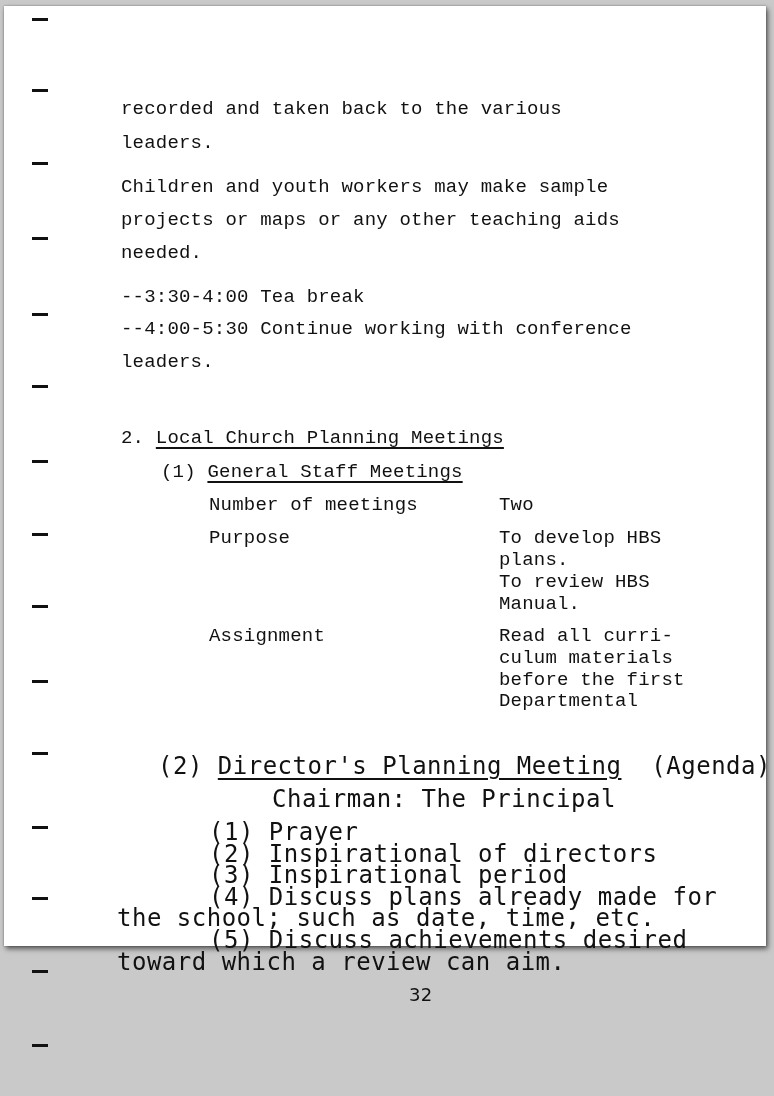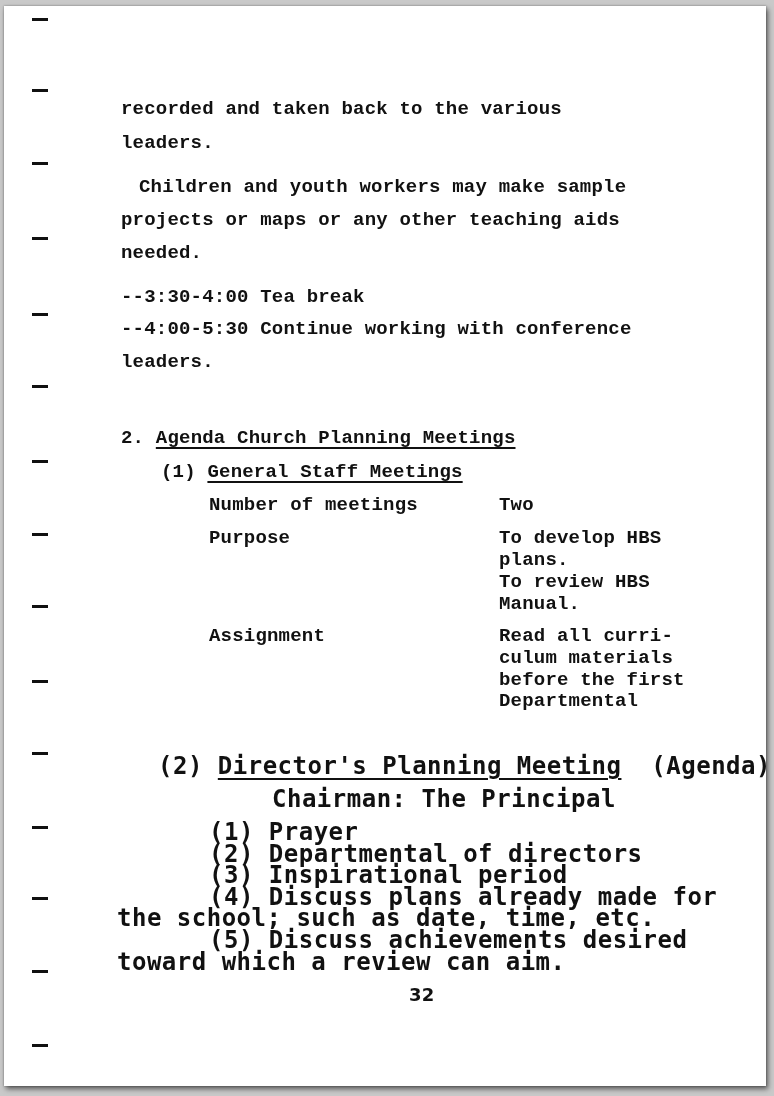--- a/index.html
+++ b/index.html
@@ -3,24 +3,23 @@
   <meta charset="utf-8">
   <style>
     html, body { margin: 0; padding: 0; }
     body {
       width: 774px; height: 1096px; position: relative; overflow: hidden;
       background: #c9c9c9;
       font-family: "Liberation Mono", "DejaVu Sans Mono", monospace;
       color: #111;
     }
     .page {
-      position: absolute; left: 4px; top: 6px; width: 762px; height: 1080px;
+      position: absolute; left: 4px; top: 6px; width: 762px; height: 940px;
       background: #ffffff;
       box-shadow: 2px 3px 5px rgba(0,0,0,0.55), 0 0 2px rgba(0,0,0,0.35);
-      font-weight: bold;
     }
     .mark {
       position: absolute; left: 28px; width: 16px; height: 3px; background: #111;
     }
     .line {
       position: absolute; white-space: pre; font-size: 19px; line-height: 22px;
       letter-spacing: 0.2px;
     }
     .sans {
       font-family: "DejaVu Sans Mono", "Liberation Mono", monospace;
@@ -46,29 +45,29 @@
   <div class="mark" style="top:674px"></div>
   <div class="mark" style="top:746px"></div>
   <div class="mark" style="top:820px"></div>
   <div class="mark" style="top:891px"></div>
   <div class="mark" style="top:964px"></div>
   <div class="mark" style="top:1038px"></div>
 
   <div class="line" style="left:117px; top:92px">recorded and taken back to the various</div>
   <div class="line" style="left:117px; top:126px">leaders.</div>
 
-  <div class="line" style="left:135px; top:170px">Children and youth workers may make sample</div>
+  <div class="line" style="left:117px; top:170px">Children and youth workers may make sample</div>
   <div class="line" style="left:117px; top:203px">projects or maps or any other teaching aids</div>
   <div class="line" style="left:117px; top:236px">needed.</div>
 
   <div class="line" style="left:117px; top:280px"><span>--3:30-4:00</span> <span>Tea break</span></div>
   <div class="line" style="left:117px; top:312px"><span>--4:00-5:30</span> <span>Continue working with conference</span></div>
   <div class="line" style="left:117px; top:345px">leaders.</div>
 
-  <div class="line" style="left:117px; top:421px"><span>2.</span> <span class="ul">Agenda Church Planning Meetings</span></div>
+  <div class="line" style="left:117px; top:421px"><span>2.</span> <span class="ul">Local Church Planning Meetings</span></div>
 
   <div class="line" style="left:157px; top:455px"><span>(1)</span> <span class="ul">General Staff Meetings</span></div>
 
   <div class="line" style="left:205px; top:488px">Number of meetings</div>
   <div class="line" style="left:495px; top:488px">Two</div>
 
   <div class="line" style="left:205px; top:521px">Purpose</div>
   <div class="line" style="left:495px; top:521px">To develop HBS</div>
   <div class="line" style="left:495px; top:543px">plans.</div>
   <div class="line" style="left:495px; top:565px">To review HBS</div>
@@ -78,21 +77,21 @@
   <div class="line" style="left:495px; top:641px">culum materials</div>
   <div class="line" style="left:495px; top:619px">Read all curri-</div>
   <div class="line" style="left:495px; top:663px">before the first</div>
   <div class="line" style="left:495px; top:684px">Departmental</div>
 
   <div class="line sans" style="left:154px; top:750px"><span>(2)</span> <span class="ul">Director's Planning Meeting</span>  <span>(Agenda)</span></div>
 
   <div class="line sans" style="left:268px; top:783px">Chairman: The Principal</div>
 
   <div class="line sans" style="left:205px; top:816px"><span>(1)</span> <span>Prayer</span></div>
-  <div class="line sans" style="left:205px; top:838px"><span>(2)</span> <span>Departmental of directors</span></div>
+  <div class="line sans" style="left:205px; top:838px"><span>(2)</span> <span>Inspirational of directors</span></div>
   <div class="line sans" style="left:205px; top:859px"><span>(3)</span> <span>Inspirational period</span></div>
   <div class="line sans" style="left:205px; top:881px"><span>(4)</span> <span>Discuss plans already made for</span></div>
   <div class="line sans" style="left:113px; top:902px">the school; such as date, time, etc.</div>
   <div class="line sans" style="left:205px; top:924px"><span>(5)</span> <span>Discuss achievements desired</span></div>
   <div class="line sans" style="left:113px; top:946px">toward which a review can aim.</div>
 
   <div class="line pagenum" style="left:405px; top:978px">32</div>
 </div>
 
 </body></html>

